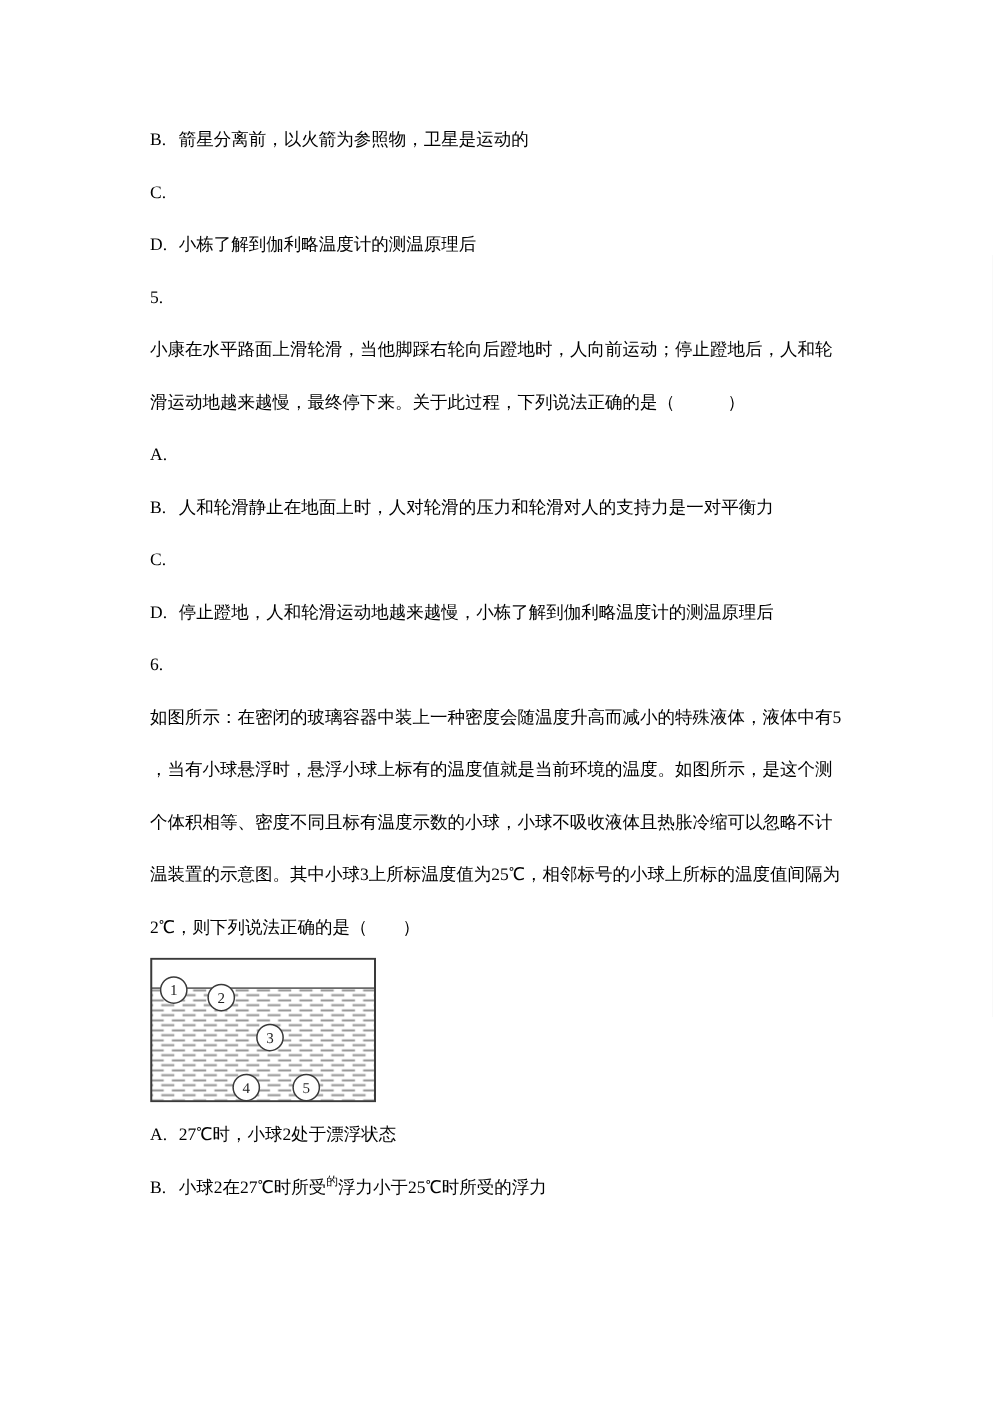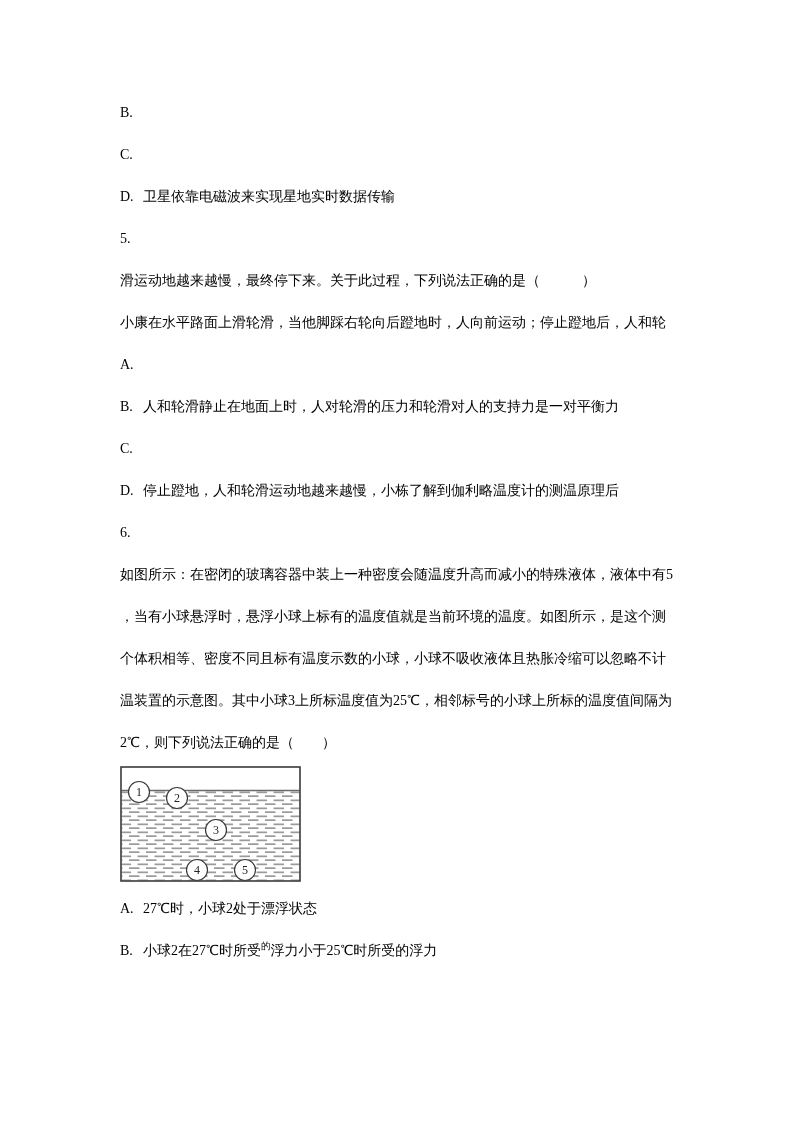--- a/index.html
+++ b/index.html
@@ -53,32 +53,33 @@
   }
 </style>
 </head>
 <body>
 
 <div class="page">
   <div class="content">
 
     <div class="line">
       <span class="opt-label">B.</span>
+      <span class="opt-text">箭星分离前，以火箭为参照物，卫星是运动的</span>
     </div>
     <div class="line">
       <span class="opt-label">C.</span>
     </div>
     <div class="line">
       <span class="opt-label">D.</span>
-      <span class="opt-text">卫星依靠电磁波来实现星地实时数据传输</span>
+      <span class="opt-text">小栋了解到伽利略温度计的测温原理后</span>
     </div>
 
     <div class="line qnum">5.</div>
+    <div class="line stem">小康在水平路面上滑轮滑，当他脚踩右轮向后蹬地时，人向前运动；停止蹬地后，人和轮</div>
     <div class="line stem">滑运动地越来越慢，最终停下来。关于此过程，下列说法正确的是（　　　）</div>
-    <div class="line stem">小康在水平路面上滑轮滑，当他脚踩右轮向后蹬地时，人向前运动；停止蹬地后，人和轮</div>
     <div class="line">
       <span class="opt-label">A.</span>
     </div>
     <div class="line">
       <span class="opt-label">B.</span>
       <span class="opt-text">人和轮滑静止在地面上时，人对轮滑的压力和轮滑对人的支持力是一对平衡力</span>
     </div>
     <div class="line">
       <span class="opt-label">C.</span>
     </div>

